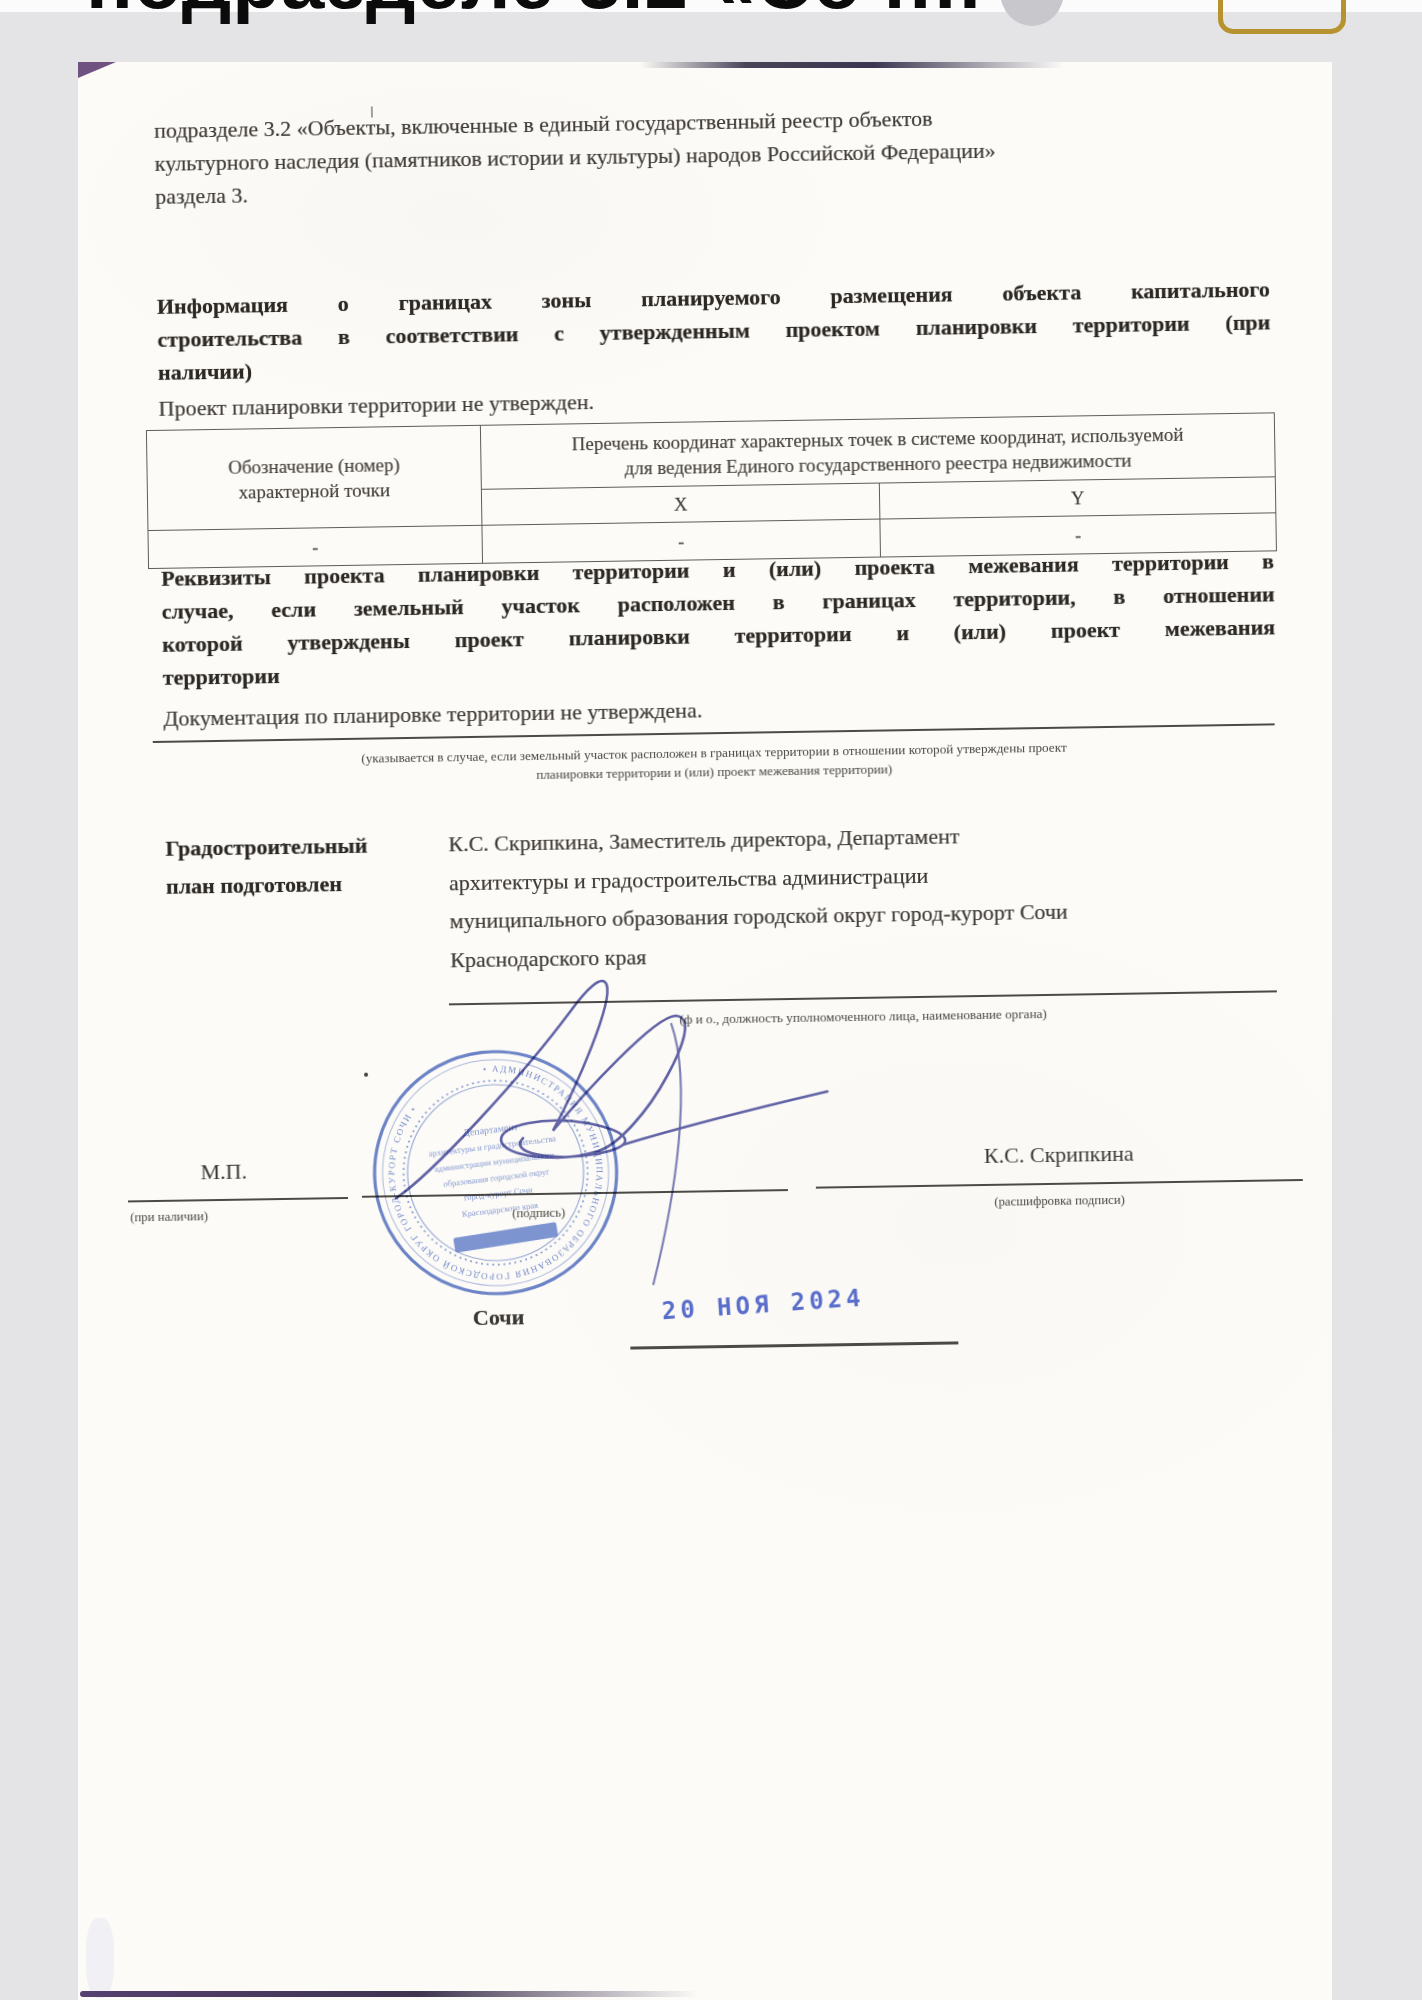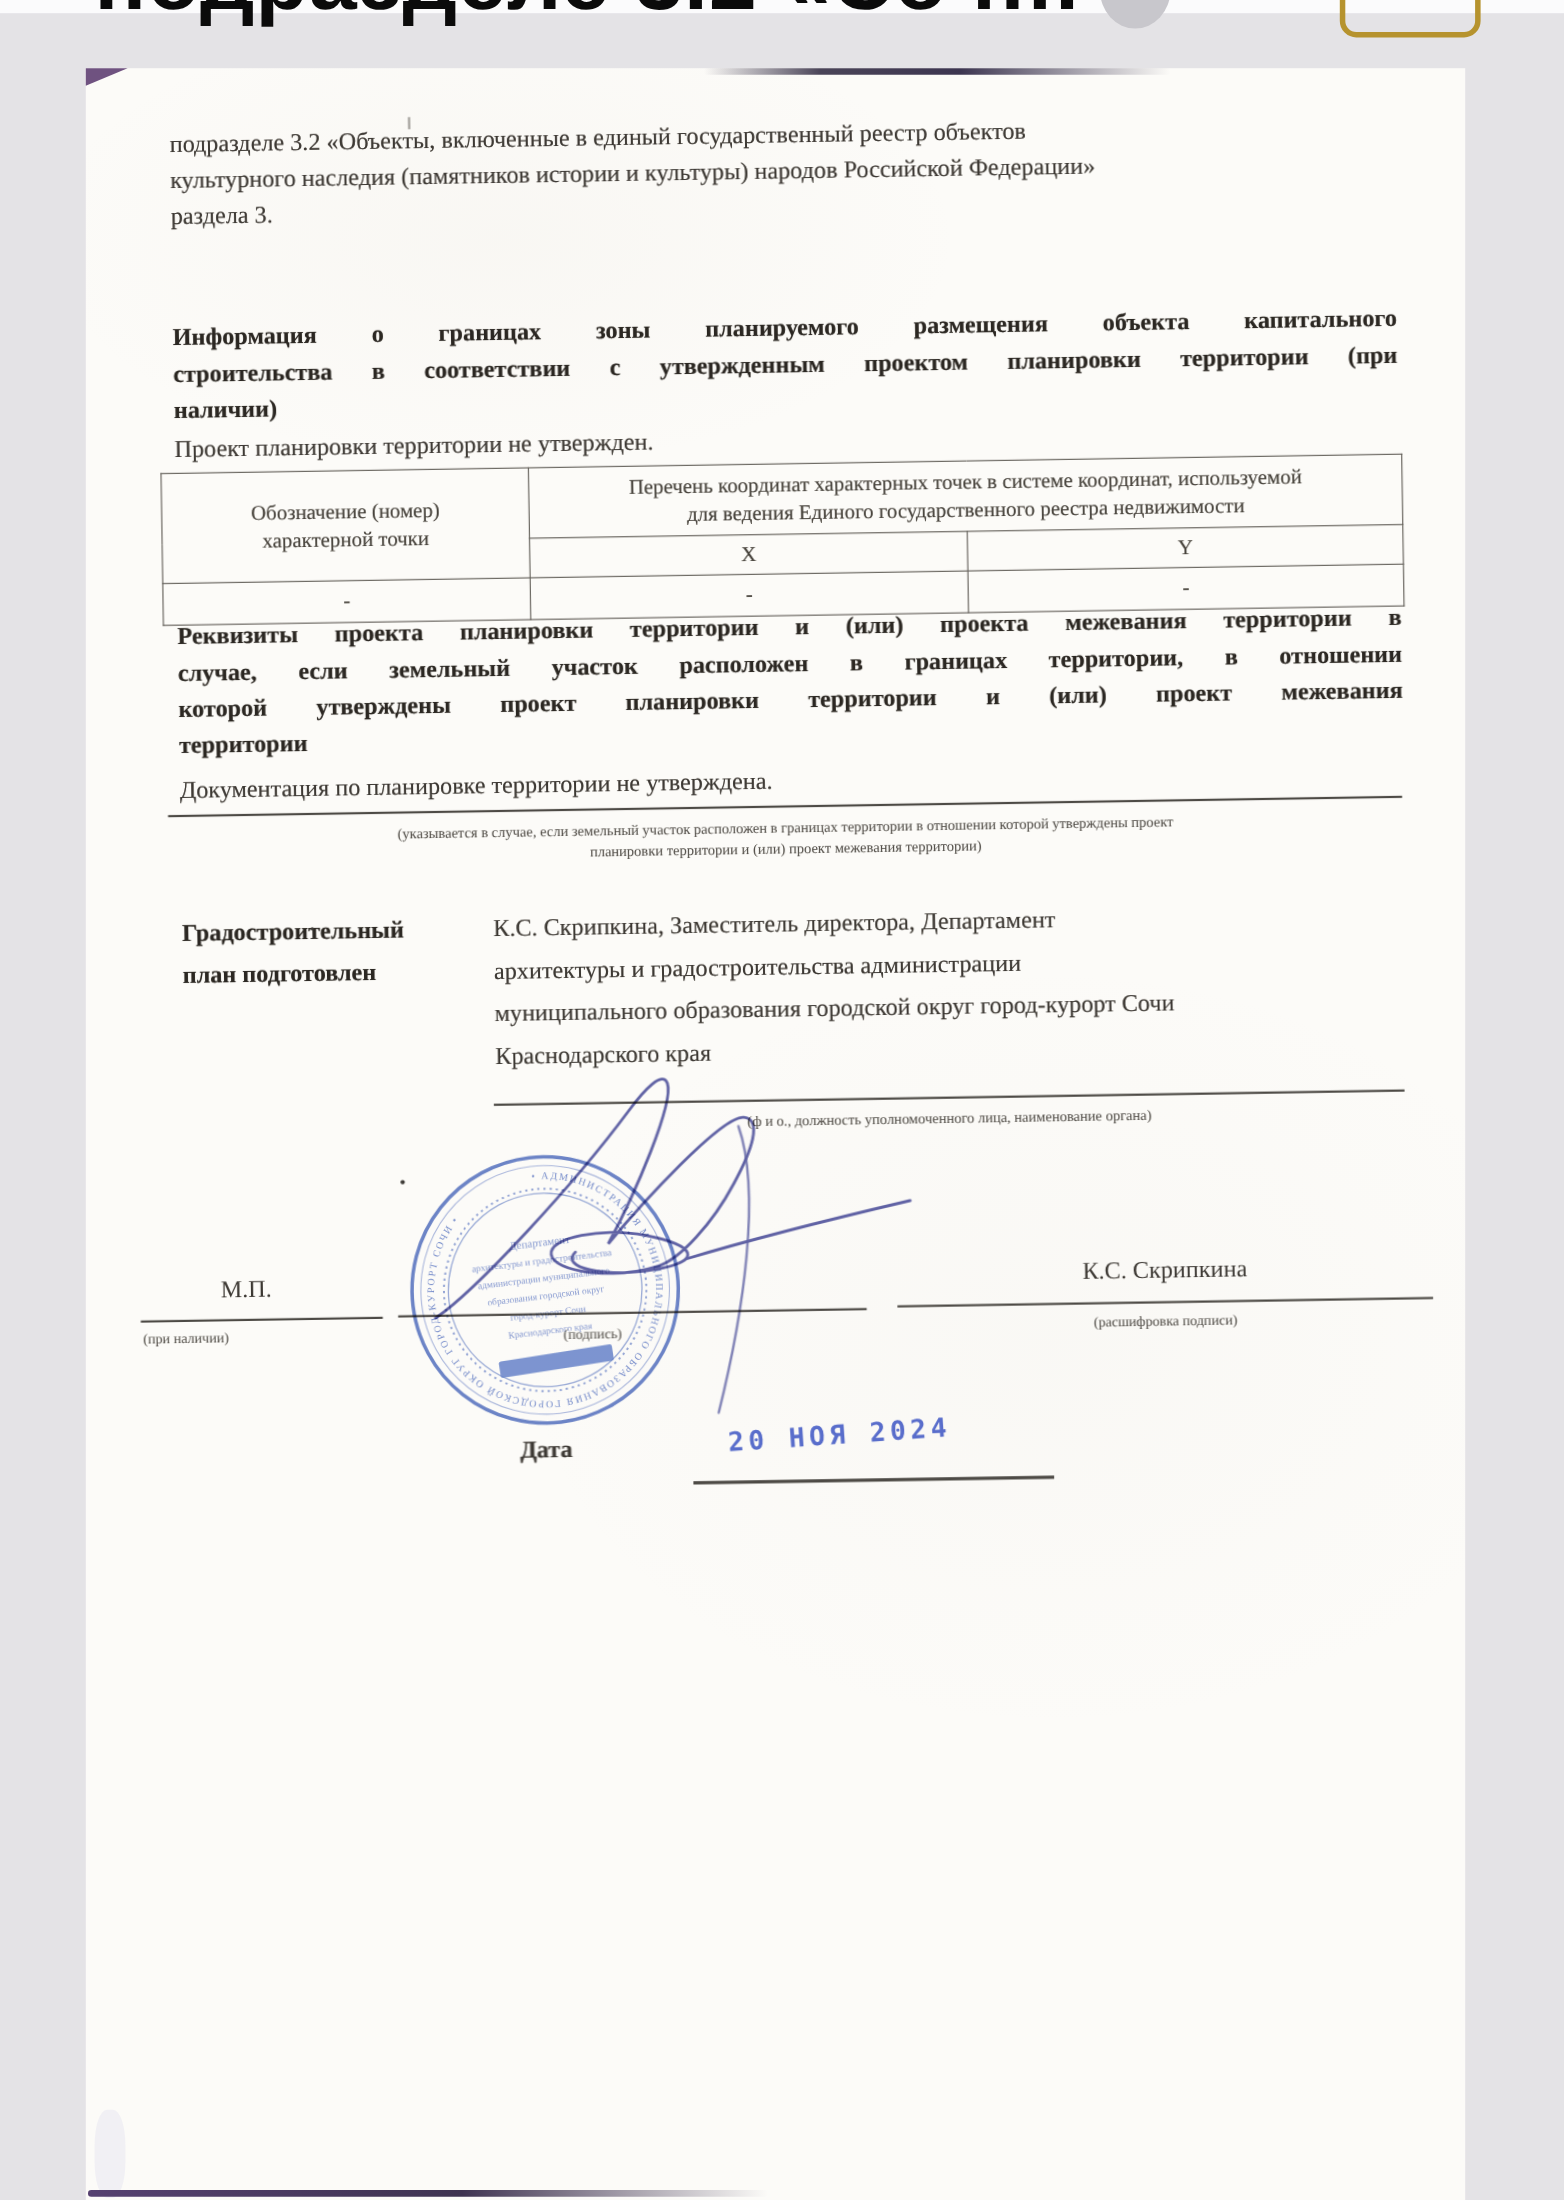--- a/index.html
+++ b/index.html
@@ -180,21 +180,21 @@
   <div class="rule" style="left:34px;top:1138px;width:220px;"></div>
   <div class="blk sig-note" style="left:36px;top:1148px;">(при наличии)</div>
 
   <div class="rule" style="left:268px;top:1137px;width:426px;"></div>
   <div class="blk sig-note" style="left:418px;top:1150px;z-index:30;">(подпись)</div>
 
   <div class="rule" style="left:722px;top:1135px;width:487px;"></div>
   <div class="blk sig-label" style="left:722px;top:1094px;width:487px;text-align:center;">К.С. Скрипкина</div>
   <div class="blk sig-note" style="left:722px;top:1146px;width:487px;text-align:center;">(расшифровка подписи)</div>
 
-  <div class="blk sig-label bold-txt" style="left:377px;top:1248px;z-index:30;">Дата</div>
+  <div class="blk sig-label bold-txt" style="left:377px;top:1248px;z-index:30;">Сочи</div>
   <div class="date-stamp" style="left:566px;top:1238px;">20 НОЯ 2024</div>
   <div class="rule" style="left:534px;top:1292px;width:328px;height:2.6px;"></div>
 
   <svg class="stamp" style="left:272px;top:986px;" width="260" height="260" viewBox="-130 -130 260 260">
     <g transform="rotate(-6)" opacity="0.92">
       <circle r="121" fill="none" stroke="#4f6cbd" stroke-width="3.2" opacity="0.9"></circle>
       <circle r="113" fill="none" stroke="#4f6cbd" stroke-width="1" opacity="0.5"></circle>
       <defs>
         <path id="ringPath" d="M 0,-101 A 101,101 0 1,1 -0.2,-101" fill="none"></path>
       </defs>

